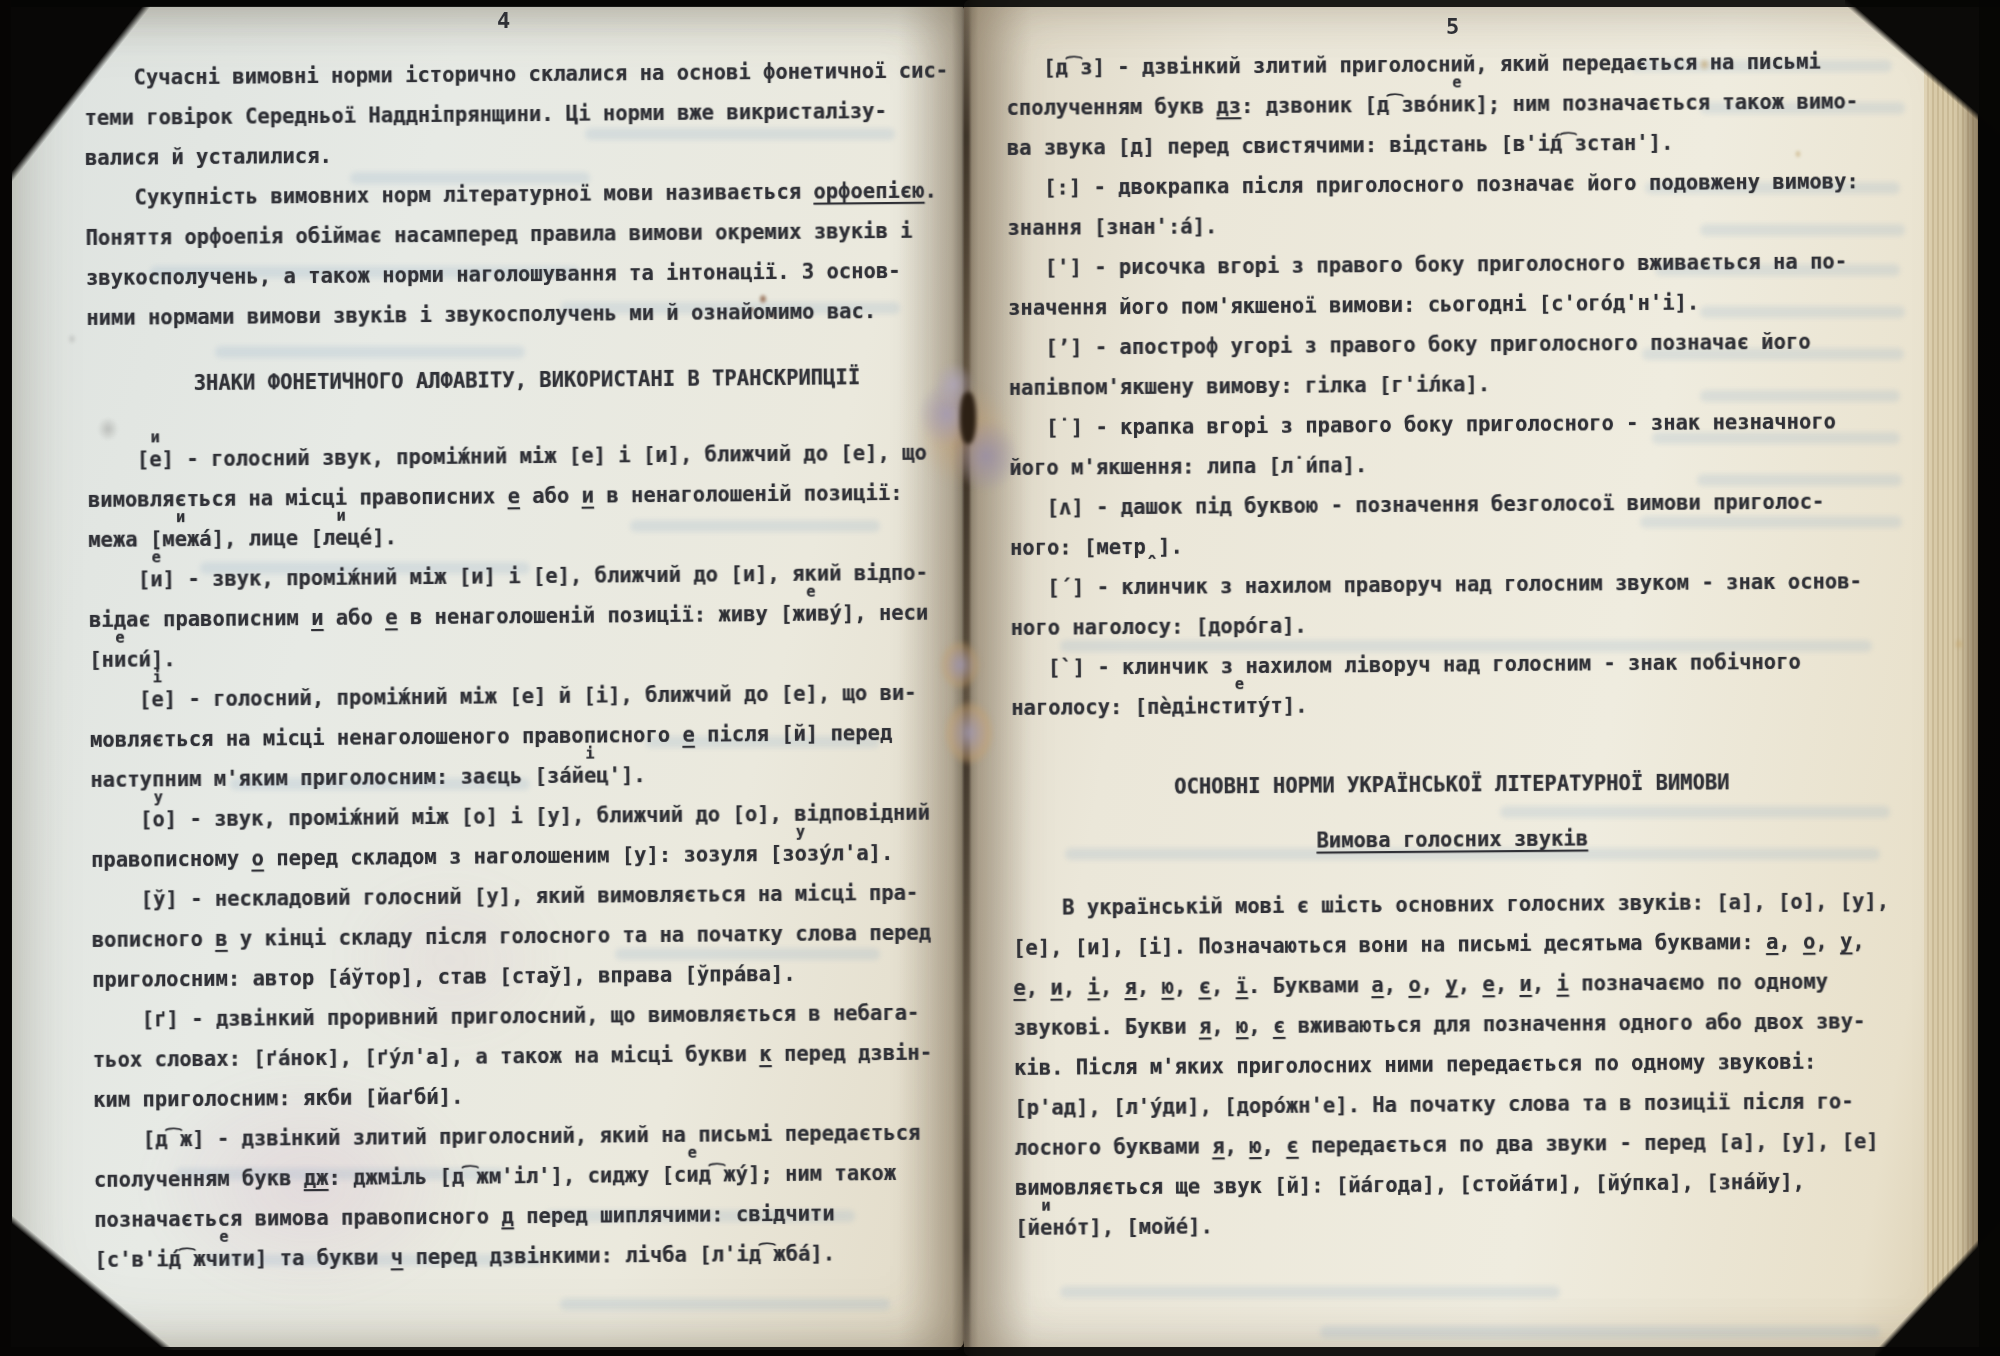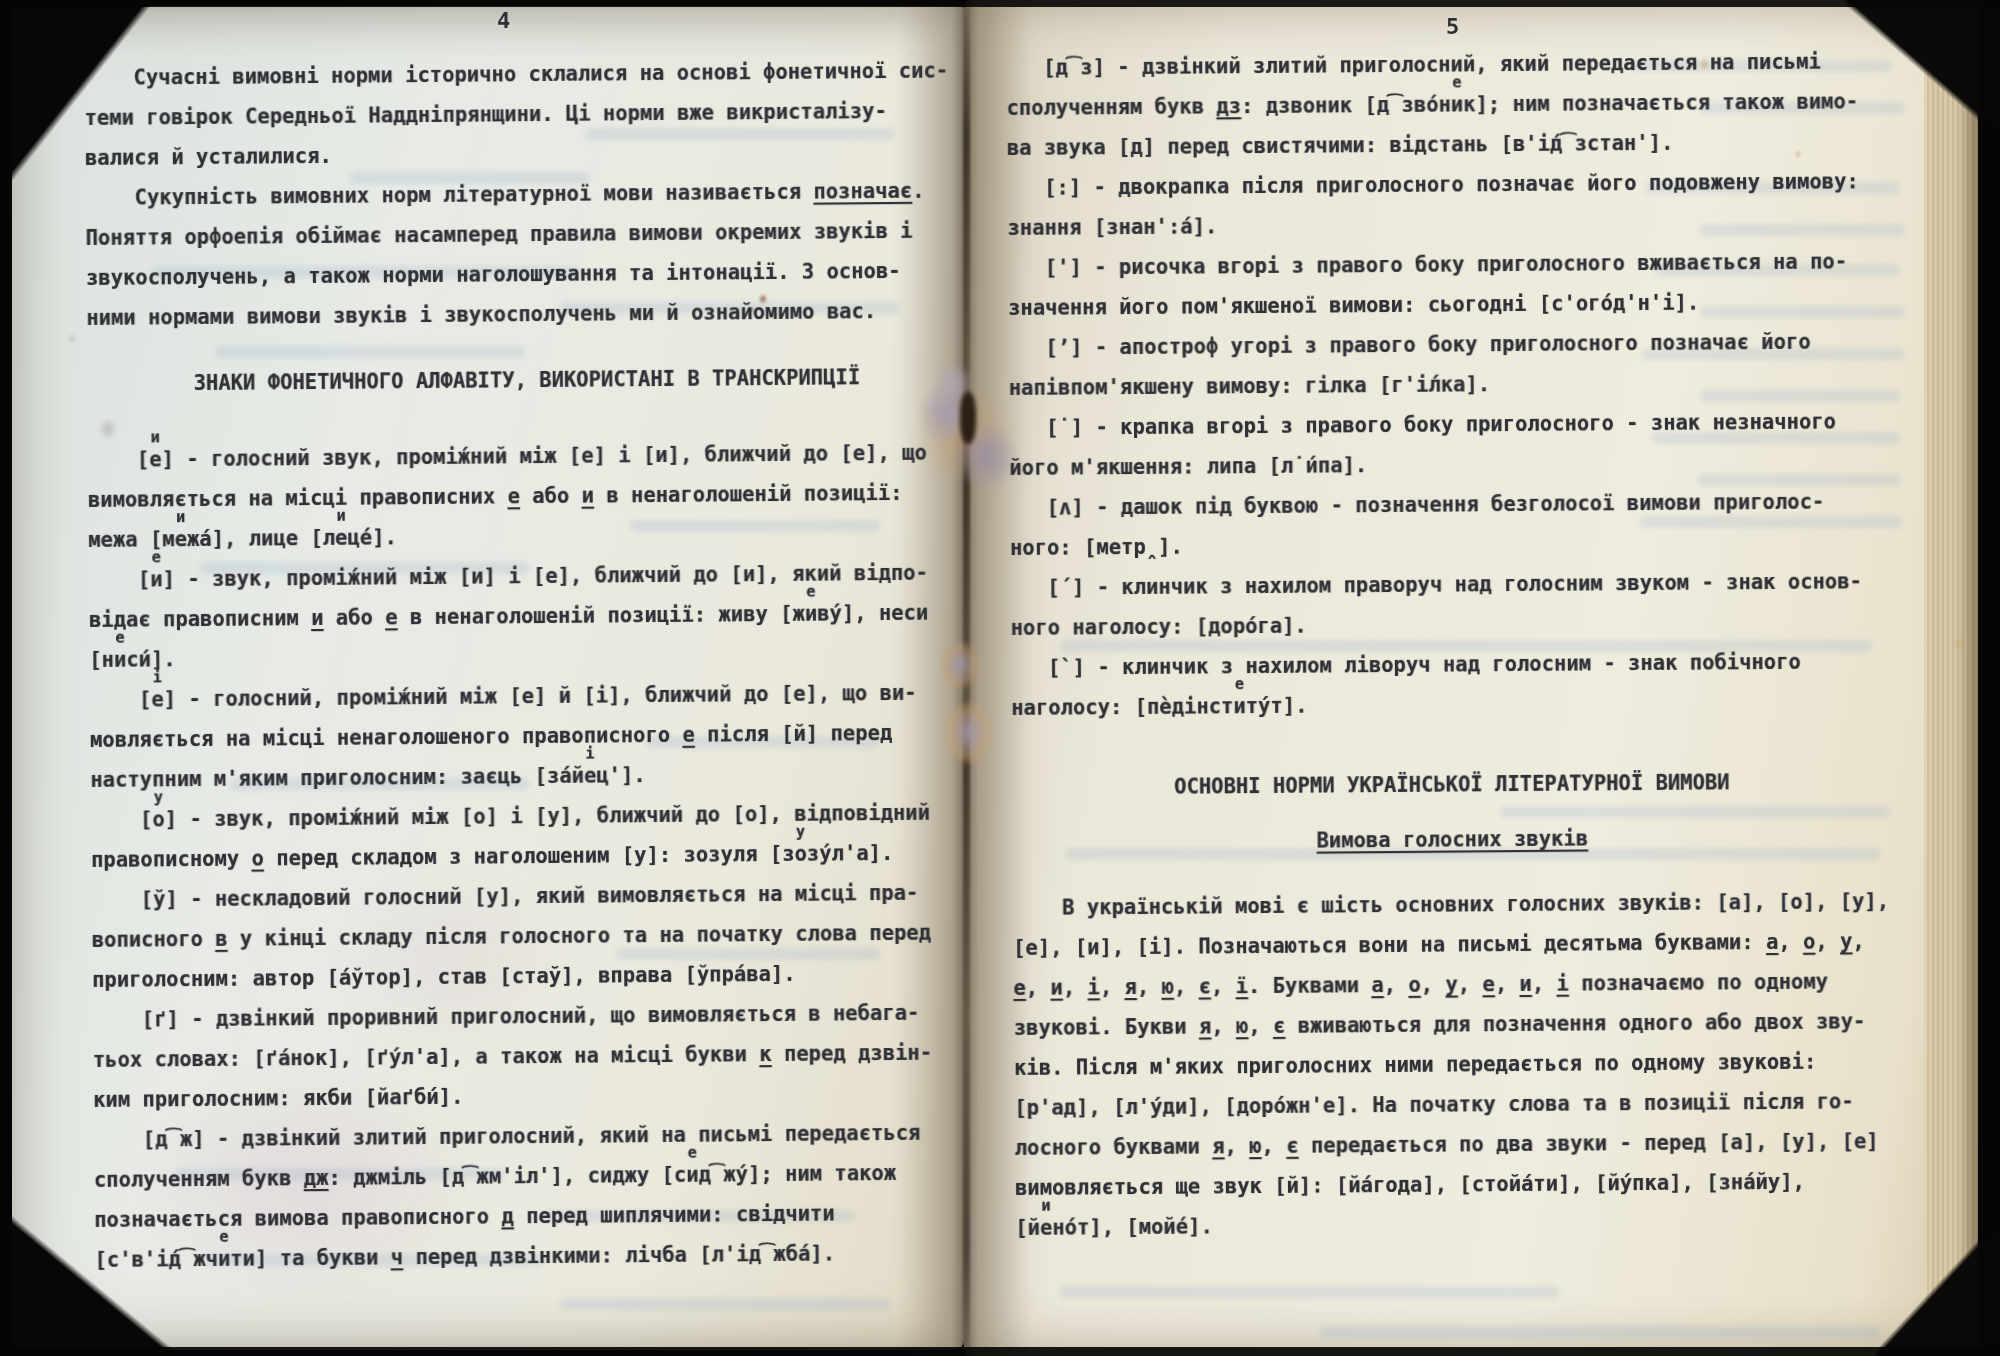--- a/index.html
+++ b/index.html
@@ -86,21 +86,21 @@
   <div id="pageno-4" class="pageno">4</div>
   <div id="pageno-5" class="pageno">5</div>
 
   <div id="p4text" class="page-text">
       <div class="block body">
         <div class="line">    Сучасні вимовні норми історично склалися на основі фонетичної сис-</div>
         <div class="line">теми говірок Середньої Наддніпрянщини. Ці норми вже викристалізу-</div>
         <div class="line">валися й усталилися.</div>
       </div>
       <div class="block body">
-        <div class="line">    Сукупність вимовних норм літературної мови називається <span class="u">позначає</span>.</div>
+        <div class="line">    Сукупність вимовних норм літературної мови називається <span class="u">орфоепією</span>.</div>
         <div class="line">Поняття орфоепія обіймає насамперед правила вимови окремих звуків і</div>
         <div class="line">звукосполучень, а також норми наголошування та інтонації. З основ-</div>
         <div class="line">ними нормами вимови звуків і звукосполучень ми й ознайомимо вас.</div>
       </div>
       <div class="block heading">
         <div class="line">ЗНАКИ ФОНЕТИЧНОГО АЛФАВІТУ, ВИКОРИСТАНІ В ТРАНСКРИПЦІЇ</div>
       </div>
       <div class="block body">
         <div class="line">    [<span class="ov"><span class="ovt">и</span>е</span>] - голосний звук, промі́жний між [е] і [и], ближчий до [е], що</div>
         <div class="line">вимовляється на місці правописних <span class="u">е</span> або <span class="u">и</span> в ненаголошеній позиції:</div>

